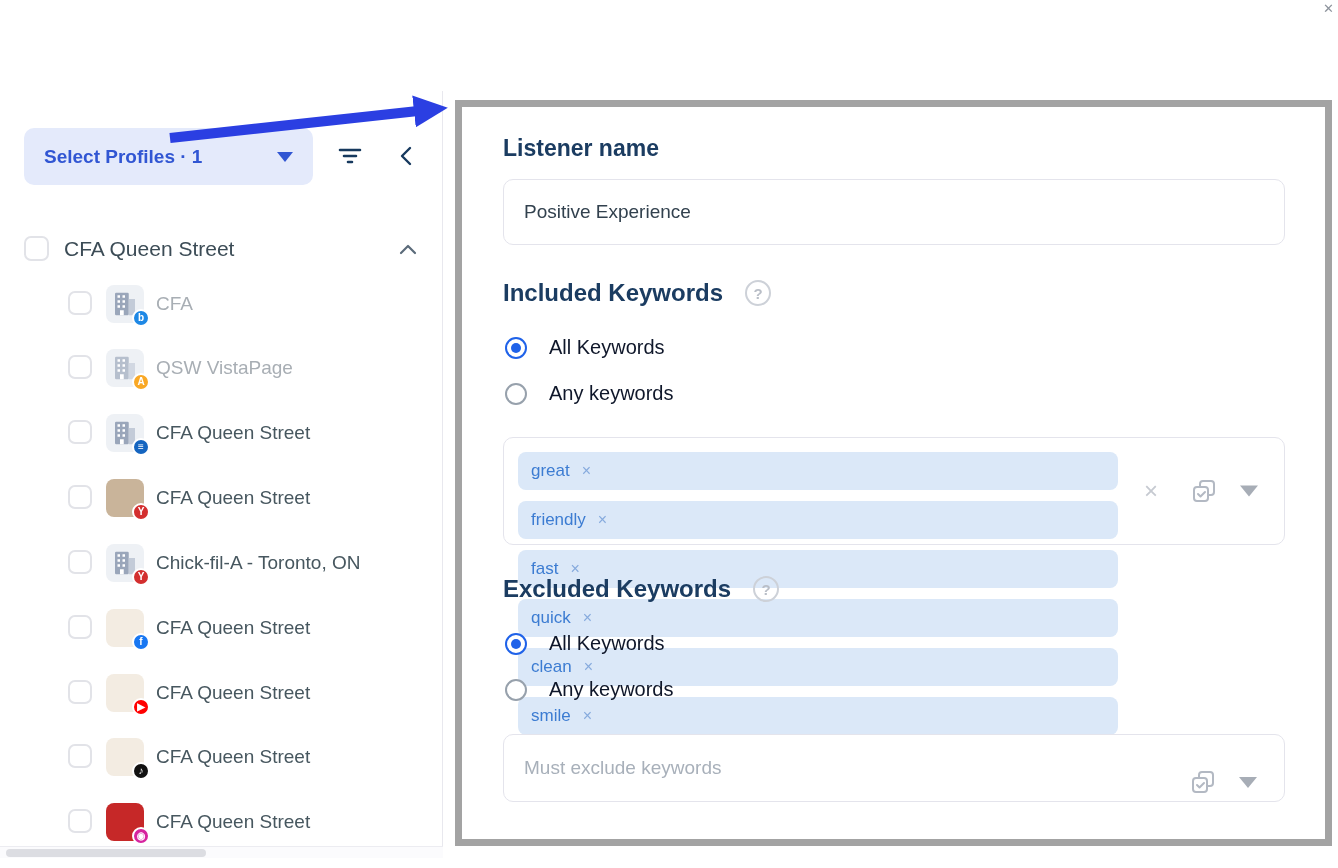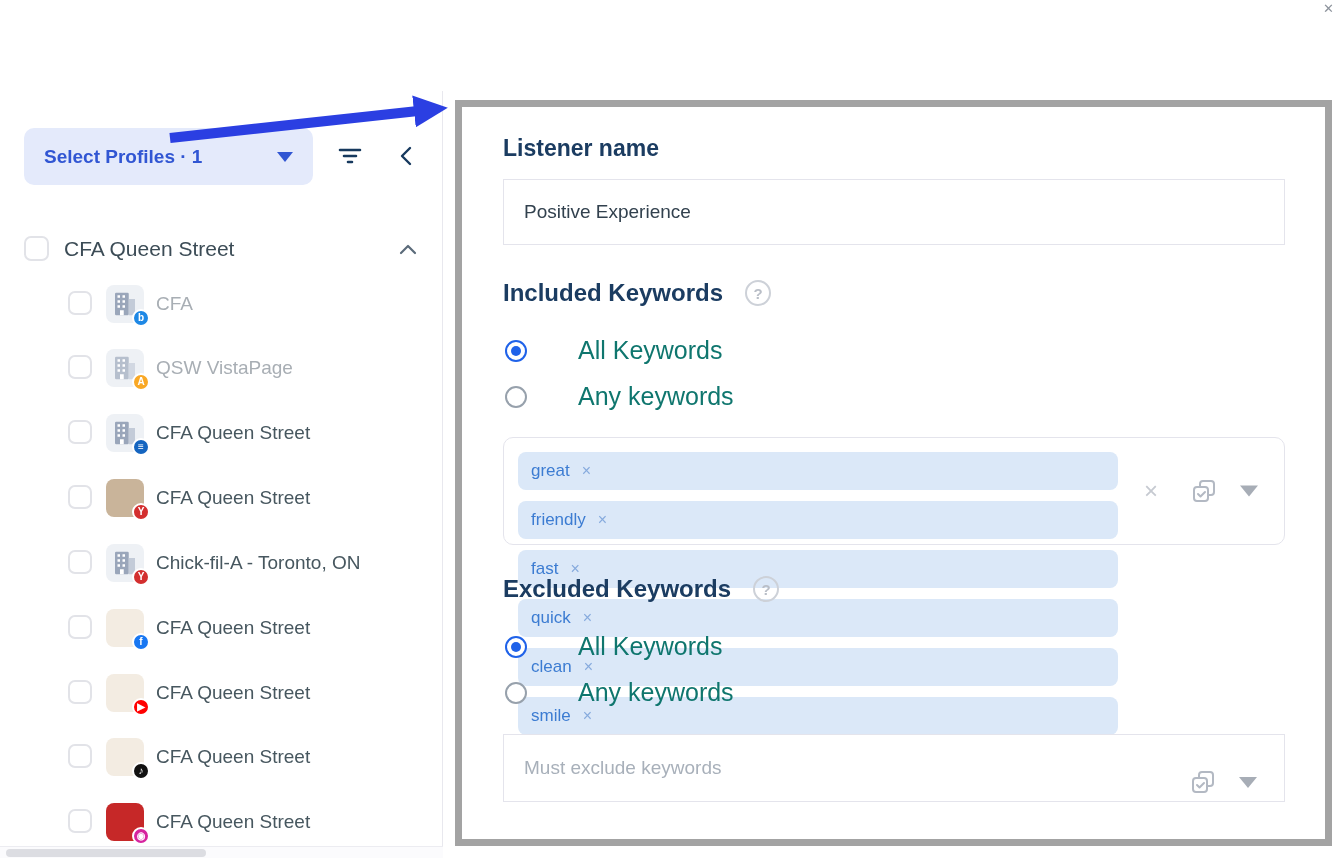--- a/index.html
+++ b/index.html
@@ -60,33 +60,33 @@
   .p-label{ position:absolute; left:41px; font-size:23px; font-weight:600; color:#1b3c61; }
   .lname-label{ top:28px; }
   .head-row{ position:absolute; left:41px; display:flex; align-items:center; gap:22px; }
   .inc-head{ top:172px; } .exc-head{ top:468px; }
   .head-row .htxt{ font-size:24px; font-weight:600; color:#1b3c61; }
   .help{ width:26px; height:26px; border-radius:50%; border:2px solid #cdd1d8; color:#b9bec7;
          font-size:15px; font-weight:700; display:flex; align-items:center; justify-content:center;
          cursor:pointer; }
 
   .text-input{ position:absolute; left:41px; width:782px; height:66px; border:1px solid #e4e4ec;
-               border-radius:0; background:#fff; font-family:inherit; font-size:19px;
+               border-radius:10px; background:#fff; font-family:inherit; font-size:19px;
                color:#32414e; padding:0 20px; outline:none; }
   .text-input::placeholder{ color:#a8b0ba; }
   .lname-input{ top:72px; }
   .exc-input{ top:627px; height:68px; padding-right:130px; }
 
   .radio-row{ position:absolute; left:43px; display:flex; align-items:center; cursor:pointer; }
   .radio{ width:22px; height:22px; border-radius:50%; background:#fff; position:relative; }
   .radio.sel{ border:2px solid #1f62e9; }
   .radio.sel::after{ content:""; position:absolute; left:4px; top:4px; width:10px; height:10px;
                      border-radius:50%; background:#1f62e9; }
   .radio.unsel{ border:2px solid #97a1ac; }
-  .radio-row .rlabel{ margin-left:51px; font-size:25px; color:#0f766e; }
+  .radio-row .rlabel{ margin-left:22px; font-size:20px; color:#0f172a; }
 
   .chips-box{ position:absolute; left:41px; top:330px; width:782px; height:108px;
               border:1px solid #e4e4ec; border-radius:10px; background:#fff; }
   .chips-wrap{ position:absolute; left:14px; top:14px; width:600px; display:flex; flex-wrap:wrap;
                gap:11px;flex-direction:column; }
   .chip{ display:flex; align-items:center; height:38px; background:#dbe8f8; border-radius:8px;
          padding:0 13px; cursor:default; }
   .chip .ctext{ font-size:17px; color:#3c7cd2; }
   .chip .cclose{ margin-left:12px; font-size:16px; color:#86aadd; cursor:pointer; line-height:1; }
 

